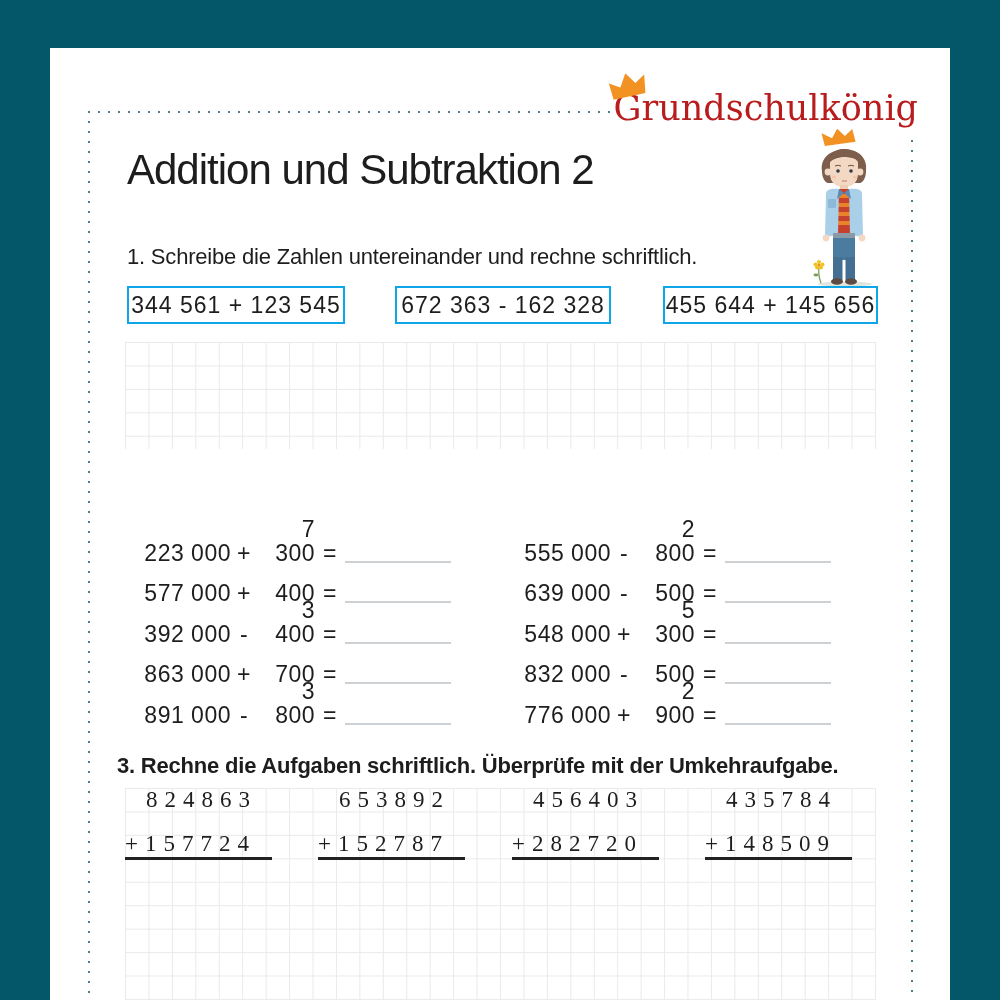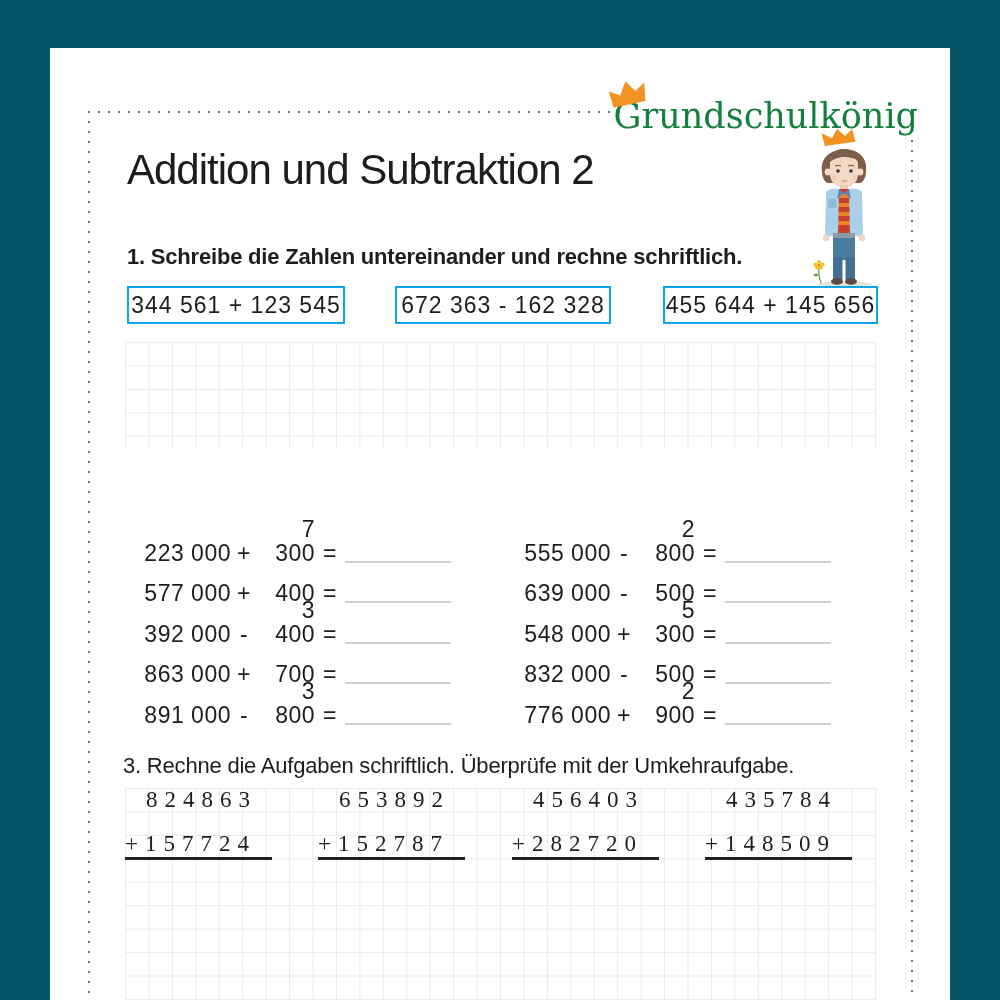--- a/index.html
+++ b/index.html
@@ -16,31 +16,31 @@
   
   .dot-h { position:absolute; height:2px;
     background:repeating-linear-gradient(to right,#4e7f98 0 2px,transparent 2px 10px); }
   .dot-v { position:absolute; width:2px;
     background:repeating-linear-gradient(to bottom,#4e7f98 0 2px,transparent 2px 10px); }
   .dot-top { left:38px; top:63px; width:534px; }
   .dot-left { left:38px; top:63px; height:889px; }
   .dot-right { left:861px; top:92px; height:860px; }
 
   
-  .logo { position:absolute; top:48px; right:32px;
-    font-family:"DejaVu Serif", serif; font-size:35px; color:#15803d;
+  .logo { position:absolute; top:40px; right:32px;
+    font-family:"DejaVu Serif", serif; font-size:35px; color:#b91c1c;
     white-space:nowrap; letter-spacing:0px;text-align:center; }
   .logo-crown { position:absolute; left:-6px; top:-15px; transform:rotate(-12deg); }
 
   
   .title { position:absolute; left:77px; top:98px; font-size:42px; letter-spacing:-1px; }
   .h-task { position:absolute; font-size:22px; letter-spacing:-0.2px; }
-  .h1 { left:77px; top:196px;font-weight:bold; }
+  .h1 { left:77px; top:196px; }
   .h2 { left:77px; top:437px; }
-  .h3 { left:73px; top:705px; }
+  .h3 { left:67px; top:705px;font-weight:bold; }
 
   
   .pbox { position:absolute; top:238px; height:34px; border:2px solid #0ea5e9;
     display:flex; align-items:center; justify-content:center;
     font-size:23px; letter-spacing:1px; }
   .pbox1 { left:77px;  width:214px; }
   .pbox2 { left:345px; width:212px; }
   .pbox3 { left:613px; width:211px; }
 
   

